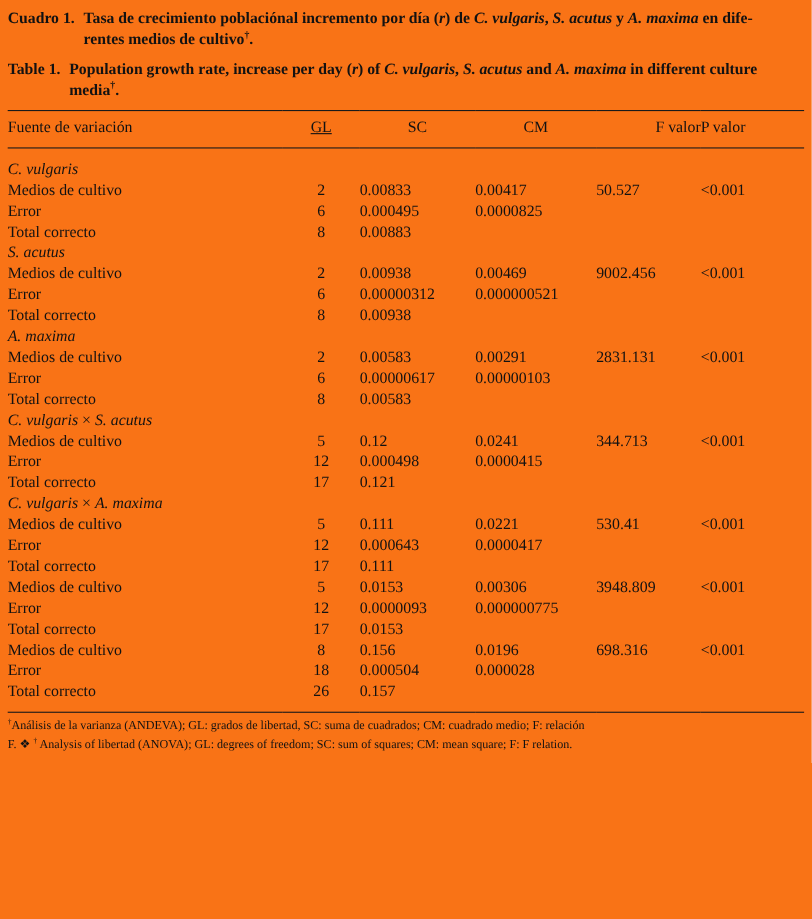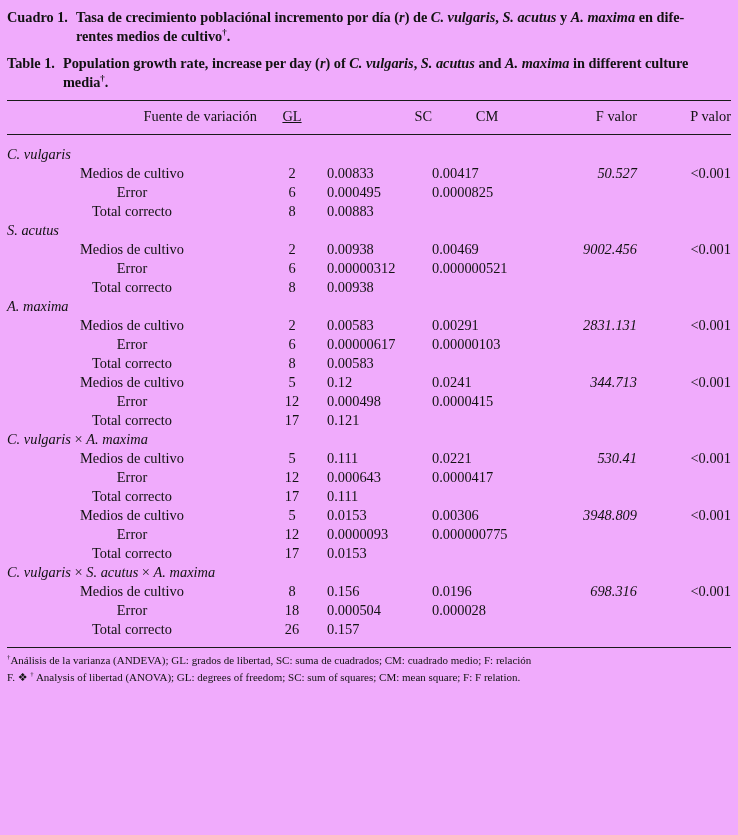--- a/index.html
+++ b/index.html
@@ -1,52 +1,52 @@
 <!DOCTYPE html>
 <html><head>
 <meta charset="utf-8">
 <style>
   html, body { margin: 0; padding: 0; background: #ffffff; }
   .page {
     width: 738px; height: 835px; box-sizing: border-box;
     padding: 8px 7px 4px 7px;
     font-family: "Liberation Serif", "DejaVu Serif", serif;
-    color: #121212; overflow: hidden; background: #f0abfc;
+    color: #121212; overflow: hidden; background: #f97316;
   }
   .caption {
     display: flex; font-weight: bold; font-size: 14.3px; line-height: 19px;
     margin-bottom: 8px;
   }
   .caption .cap-label { flex: 0 0 auto; padding-right: 8px; white-space: nowrap; }
   .caption .cap-text { text-align: justify; flex: 1 1 auto; }
   sup { font-size: 0.62em; vertical-align: super; line-height: 0; }
   i { font-style: italic; }
 
   table.anova {
     width: 724px; border-collapse: collapse; table-layout: fixed;
     font-size: 14.4px; border-bottom: 1px solid #1a1a1a;
   }
   table.anova th {
     font-weight: normal; font-size: 14.4px;
     border-top: 1px solid #1a1a1a; border-bottom: 1px solid #1a1a1a;
     padding: 6px 0 8px 0; line-height: 19px; vertical-align: bottom;
   }
   table.anova td { padding: 0; line-height: 19px; vertical-align: baseline; }
-  th.col-label-h { text-align: right; }
+  th.col-label-h { text-align: left; }
   th.col-gl-h   { text-align: center; text-decoration: underline; }
-  th.col-sc-h   { text-align: right; }
+  th.col-sc-h   { text-align: center; }
   th.col-cm-h   { text-align: center; }
   th.col-f-h    { text-align: right; padding-right: 10px; }
-  th.col-p-h    { text-align: right; padding-right: 14px; }
-  td.col-label  { text-align: center; }
+  th.col-p-h    { text-align: left; padding-right: 14px; }
+  td.col-label  { text-align: left; }
   td.col-gl     { text-align: center; }
   td.col-sc     { text-align: left; padding-left: 25px; }
   td.col-cm     { text-align: left; padding-left: 8px; }
-  td.col-f      { text-align: right; padding-right: 10px; font-style: italic; }
-  td.col-p      { text-align: right; padding-right: 14px; }
+  td.col-f      { text-align: left; padding-right: 10px; }
+  td.col-p      { text-align: left; padding-right: 14px; }
   td.section-title { padding-top: 18px; }
   td.section-title.first { padding-top: 10px; }
   tbody tr.last-row td { padding-bottom: 8px; }
 
   .footnote {
     width: 724px; font-size: 11px; line-height: 17px;
     text-align: justify; padding-top: 4px;
   }
 </style>
 </head>
@@ -159,20 +159,23 @@
         </tr>
         <tr>
           <td class="col-label">Total correcto</td>
           <td class="col-gl">8</td>
           <td class="col-sc">0.00583</td>
           <td class="col-cm"></td>
           <td class="col-f"></td>
           <td class="col-p"></td>
         </tr>
         <tr>
+          <td colspan="6" class="section-title"><i>C. vulgaris</i><span> × </span><i>S. acutus</i></td>
+        </tr>
+        <tr>
           <td class="col-label">Medios de cultivo</td>
           <td class="col-gl">5</td>
           <td class="col-sc">0.12</td>
           <td class="col-cm">0.0241</td>
           <td class="col-f">344.713</td>
           <td class="col-p">&lt;0.001</td>
         </tr>
         <tr>
           <td class="col-label">Error</td>
           <td class="col-gl">12</td>
@@ -234,23 +237,20 @@
         </tr>
         <tr>
           <td class="col-label">Total correcto</td>
           <td class="col-gl">17</td>
           <td class="col-sc">0.0153</td>
           <td class="col-cm"></td>
           <td class="col-f"></td>
           <td class="col-p"></td>
         </tr>
         <tr>
-          <td colspan="6" class="section-title"><i>C. vulgaris</i><span> × </span><i>S. acutus</i><span> × </span><i>A. maxima</i></td>
-        </tr>
-        <tr>
           <td class="col-label">Medios de cultivo</td>
           <td class="col-gl">8</td>
           <td class="col-sc">0.156</td>
           <td class="col-cm">0.0196</td>
           <td class="col-f">698.316</td>
           <td class="col-p">&lt;0.001</td>
         </tr>
         <tr>
           <td class="col-label">Error</td>
           <td class="col-gl">18</td>

